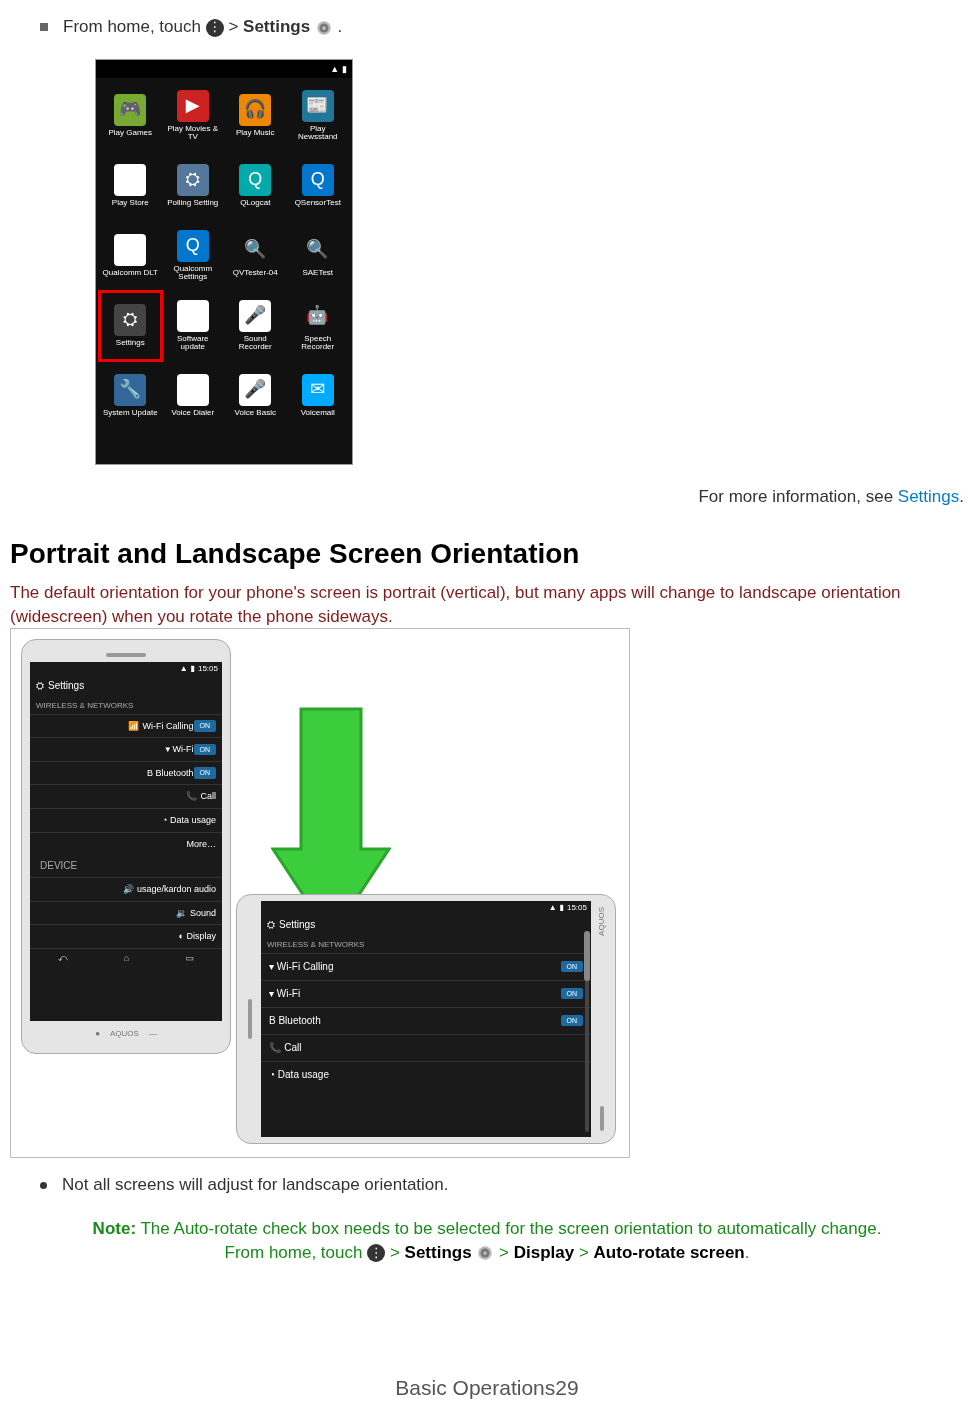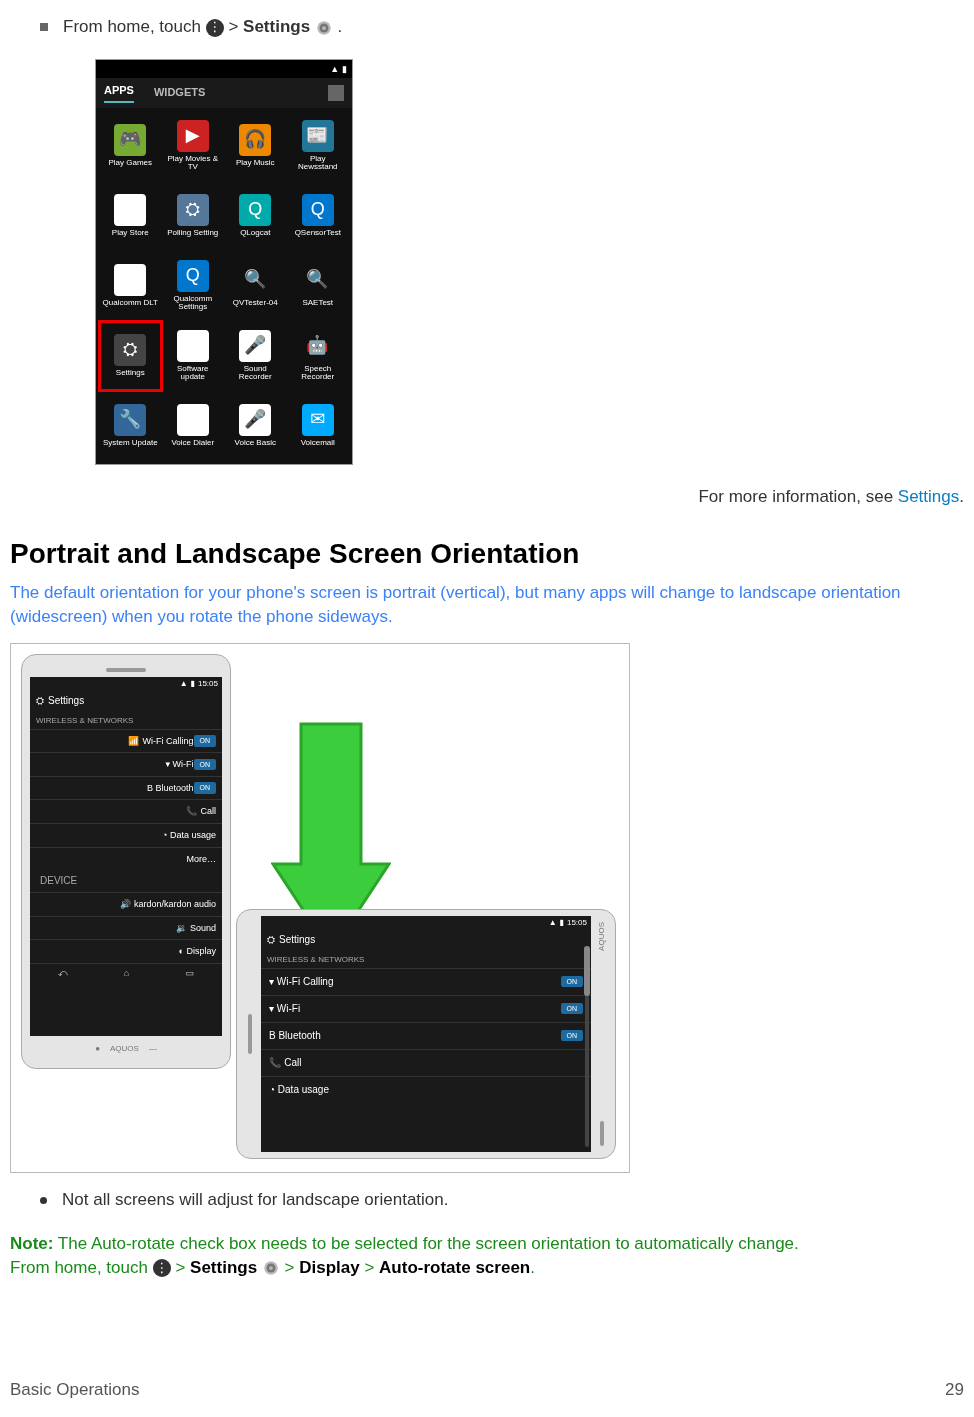--- a/index.html
+++ b/index.html
@@ -27,21 +27,21 @@
   .tab-active { border-bottom:2px solid #5bb; padding-bottom:3px;}
   .tab-inactive { color:#bbb; }
   .mkt-icon { margin-left:auto; width:16px; height:16px; background:#666; }
   .app-grid { display:grid; grid-template-columns:repeat(4,1fr); grid-template-rows:repeat(5,1fr); height:calc(100% - 48px); padding:4px; gap:2px;}
   .app-cell { display:flex; flex-direction:column; align-items:center; justify-content:center; gap:3px; text-align:center; font-size:8px; line-height:1.1; padding:2px;}
   .app-ico { width:32px; height:32px; border-radius:4px; display:flex; align-items:center; justify-content:center; font-size:18px;}
   .highlight { outline:3px solid #e00; outline-offset:-1px; }
   .more-info { margin-bottom:25px;text-align:right; }
   .link { color:#0a7cc0; }
   h2.section { font-family: Verdana, Arial, sans-serif; font-size:28px; font-weight:bold; margin-bottom:8px; color:#000; }
-  .para { margin-bottom:15px; color:#3b82f6; }
+  .para { color:#7f1d1d; }
   .orient-figure { width:620px; height:530px; border:1px solid #bbb; position:relative; margin-bottom:15px; background:#fff; }
   .portrait-phone { position:absolute; left:10px; top:10px; width:210px; height:415px; background:#e5e5e5; border:1px solid #aaa; border-radius:15px; display:flex; flex-direction:column; padding:8px;}
   .portrait-phone .speaker { height:14px; display:flex; justify-content:center; align-items:center; }
   .portrait-phone .speaker span { width:40px; height:4px; background:#999; border-radius:2px; }
   .phone-screen { flex:1; background:#1a1a1a; color:#fff; font-size:9px; display:flex; flex-direction:column; }
   .pstatusbar { height:12px; display:flex; justify-content:flex-end; align-items:center; gap:3px; padding:0 4px; font-size:8px;}
   .ptitle { padding:5px 6px; font-size:10px; display:flex; align-items:center; gap:4px;}
   .pheader { font-size:8px; color:#aaa; padding:2px 6px; }
   .prow { display:flex; align-items:center; justify-content:flex-end; padding:5px 6px; border-top:1px solid #333; font-size:9px;}
   .toggle { background:#1e6a9e; color:#fff; font-size:7px; padding:1px 6px; border-radius:2px;}
@@ -51,23 +51,23 @@
   .landscape-phone { position:absolute; left:225px; top:265px; width:380px; height:250px; background:#e5e5e5; border:1px solid #aaa; border-radius:15px; display:flex; padding:6px; }
   .land-speaker { width:14px; display:flex; align-items:center; justify-content:center; }
   .land-speaker span { width:4px; height:40px; background:#999; border-radius:2px; }
   .land-screen { flex:1; background:#1a1a1a; color:#fff; font-size:9px; display:flex; flex-direction:column; margin:0 4px; position:relative;}
   .land-side { width:14px; display:flex; flex-direction:column; align-items:center; justify-content:space-between; padding:6px 0;}
   .land-side .btn { width:4px; height:25px; background:#999; border-radius:2px;}
   .land-label { writing-mode:vertical-rl; font-size:8px; color:#777; transform:rotate(180deg);}
   .lrow { display:flex; align-items:center; justify-content:space-between; padding:6px 8px; border-top:1px solid #333; font-size:10px;}
   .arrow { position:absolute; left:260px; top:70px; }
   .arrow svg { width:120px; height:250px; }
-  .note { color:#1a8a1a; margin-bottom:24px; }
+  .note { color:#1a8a1a; margin-bottom:24px;text-align:center; }
   .note .bold-black { color:#000; font-weight:bold; }
-  .footer { position:absolute; bottom:15px; left:10px; right:10px; display:flex; justify-content:space-between; color:#555; font-size:17px; }
+  .footer { position:absolute; bottom:15px; left:10px; right:10px; display:flex; justify-content:center; color:#555; font-size:21px; }
   .scrollbar-track { position:absolute; right:2px; top:30px; bottom:5px; width:4px; background:#444; border-radius:2px;}
   .scrollbar-thumb { position:absolute; right:1px; top:30px; width:6px; height:50px; background:#888; border-radius:3px;}
 </style>
 </head>
 <body>
 
 <div class="bullet-line">
   <span class="square-bullet"></span>
   <span class="line-content">
     <span>From home, touch </span>
@@ -83,25 +83,20 @@
     </span>
     <span> .</span>
   </span>
 </div>
 
 <div class="phone-shot">
   <div class="phone-statusbar">
     <span>▲</span>
     <span>▮</span>
   </div>
-  <div class="phone-tabs">
-    <span class="tab-active">APPS</span>
-    <span class="tab-inactive">WIDGETS</span>
-    <span class="mkt-icon"></span>
-  </div>
   <div class="app-grid" id="app-grid">
       <div class="app-cell">
         <div class="app-ico" style="background: rgb(119, 170, 51);">🎮</div>
         <div>Play Games</div>
       </div>
       <div class="app-cell">
         <div class="app-ico" style="background: rgb(204, 34, 34);">▶</div>
         <div>Play Movies &amp; TV</div>
       </div>
       <div class="app-cell">
@@ -222,21 +217,21 @@
           <div class="prow">
             <span><span>◔</span> <span>Data usage</span></span>
           </div>
           <div class="prow">
             <span><span></span> <span>More…</span></span>
           </div>
         </div>
       <div class="psection">DEVICE</div>
       <div id="prows2">
           <div class="prow">
-            <span><span>🔊</span> <span>kardon/kardon audio</span></span>
+            <span><span>🔊</span> <span>usage/kardon audio</span></span>
           </div>
           <div class="prow">
             <span><span>🔉</span> <span>Sound</span></span>
           </div>
           <div class="prow">
             <span><span>◐</span> <span>Display</span></span>
           </div>
         </div>
       <div class="navbar">
         <span>⤺</span>

